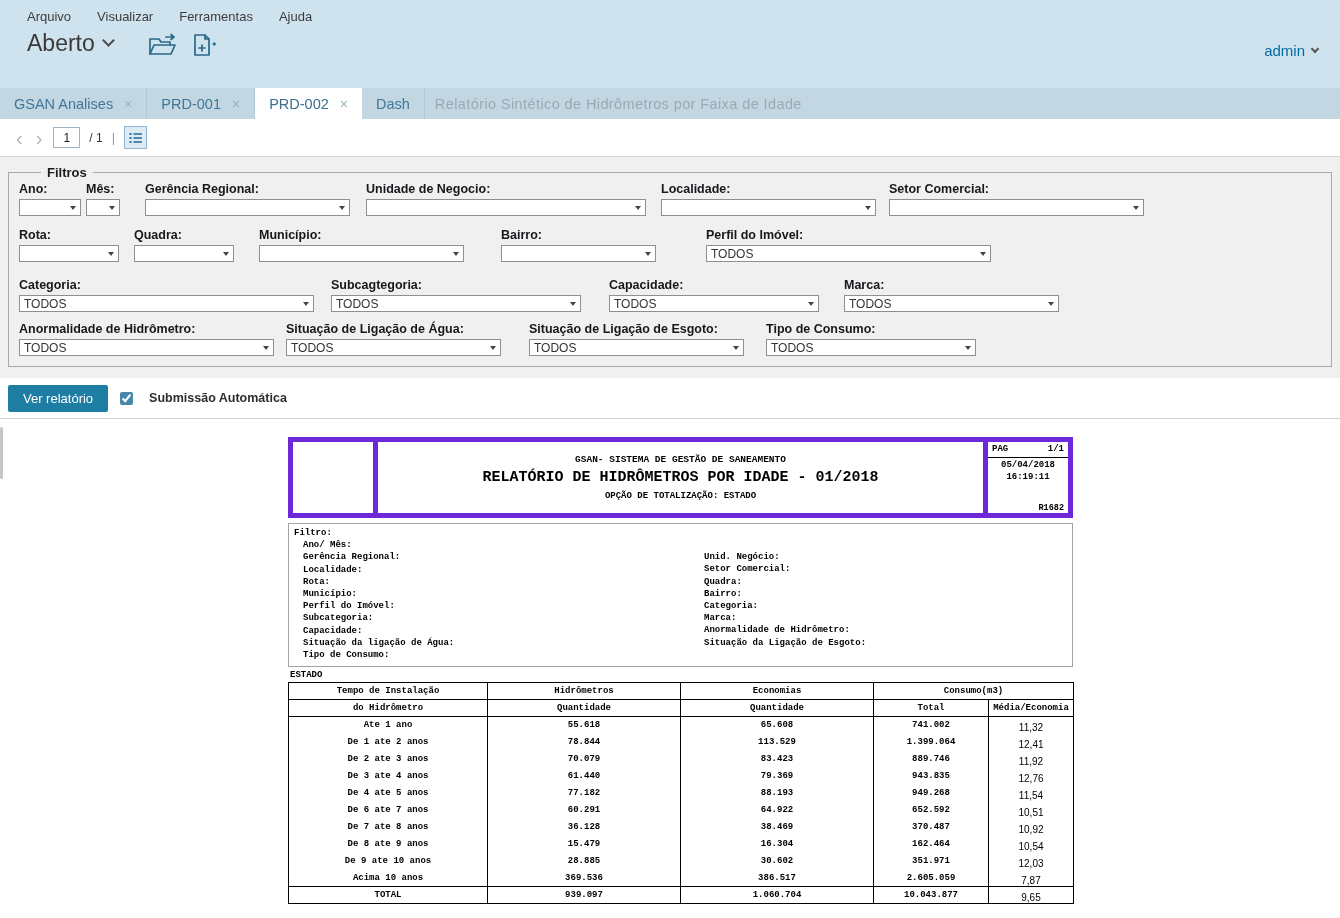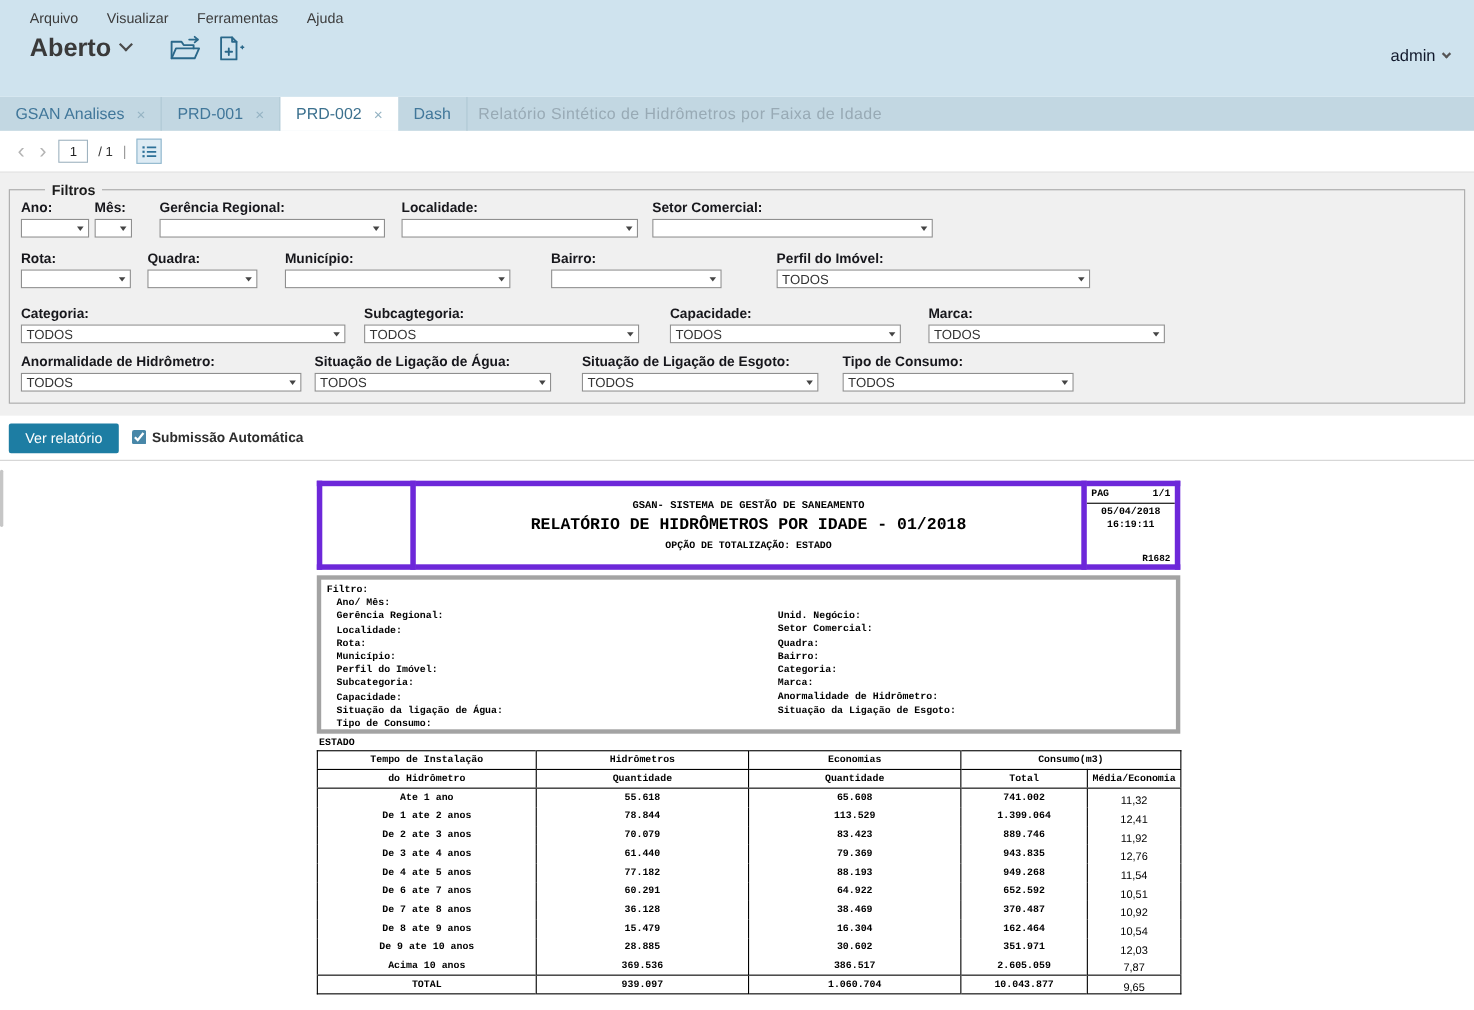--- a/index.html
+++ b/index.html
@@ -3,29 +3,29 @@
 <meta charset="utf-8">
 <style>
   * { box-sizing: border-box; margin: 0; padding: 0; }
   html,body { width:1340px; height:918px; overflow:hidden; background:#fff;
               font-family:"Liberation Sans", sans-serif; }
 
   
   .topbar { height:88px; background:#cfe3ee; position:relative; }
   .menubar { display:flex; gap:26px; padding:9px 0 0 27px; font-size:13px; color:#3c3c3c; }
   .menu-item { cursor:default; }
-  .toolbar { position:absolute; left:27px; top:30px; display:flex; align-items:center;font-weight:bold; }
+  .toolbar { position:absolute; left:27px; top:30px; display:flex; align-items:flex-end; }
   .open-dd { display:flex; align-items:center; gap:9px; font-size:23px; color:#3a3a3a; cursor:pointer; }
   .chev { display:inline-block; border-right:2px solid #4a4a4a; border-bottom:2px solid #4a4a4a; transform:rotate(45deg); }
   .chev-lg { width:9px; height:9px; margin-top:-6px; }
   .chev-sm { width:6px; height:6px; margin-top:-3px; border-color:#555; }
   .icon-btn { background:none; border:none; cursor:pointer; margin-left:34px; display:flex; align-items:center; }
   .icon-btn + .icon-btn { margin-left:14px; }
   .user-dd { position:absolute; right:22px; top:42px; display:flex; align-items:center; gap:7px;
-             font-size:15px; color:#0f172a; cursor:pointer; }
+             font-size:15px; color:#0369a1; cursor:pointer; }
 
   
   .tabbar { height:31px; background:#c2d7e2; display:flex; align-items:stretch; font-size:14.5px; color:#41779a; }
   .tab { display:flex; align-items:center; gap:11px; padding:0 14px; cursor:pointer; border-right:1px solid rgba(110,145,165,.22); white-space:nowrap; }
   .tab.active { background:#ffffff; color:#3b708e; border-right:none; }
   .tab-close { color:#96b4c4; font-size:14px; line-height:1; cursor:pointer; }
   .tabbar-title { display:flex; align-items:center; margin-left:10px; color:#98aab5; font-size:14.5px; letter-spacing:.4px; white-space:nowrap; }
 
   
   .pagerbar { height:38px; background:#fff; border-bottom:1px solid #d6d6d6; display:flex; align-items:center; padding-left:14px; gap:9px; }
@@ -50,21 +50,21 @@
   .w34{width:34px}.w62{width:62px}.w100{width:100px}.w155{width:155px}.w205{width:205px}
   .w210{width:210px}.w215{width:215px}.w250{width:250px}.w255{width:255px}.w280{width:280px}
   .w285{width:285px}.w295{width:295px}
   .ml5{margin-left:5px}.ml12{margin-left:12px}.ml13{margin-left:13px}.ml15{margin-left:15px}
   .ml16{margin-left:16px}.ml17{margin-left:17px}.ml22{margin-left:22px}.ml25{margin-left:25px}
   .ml28{margin-left:28px}.ml37{margin-left:37px}.ml50{margin-left:50px}
 
   
   .actions { height:40px; background:#fff; display:flex; align-items:center; gap:12px; padding-left:8px; }
   .btn-primary { background:#1d7da3; color:#fff; border:none; border-radius:2px; font-size:13px; padding:6px 15px; cursor:pointer; font-family:"Liberation Sans",sans-serif; }
-  .auto-submit { display:flex; align-items:flex-start; gap:5px; font-size:12.5px; font-weight:700; color:#2e2e2e; cursor:pointer; }
+  .auto-submit { display:flex; align-items:center; gap:16px; font-size:12.5px; font-weight:700; color:#2e2e2e; cursor:pointer; }
   .auto-submit input { width:13px; height:13px; accent-color:#4887a8; }
   .divider { border-top:1px solid #cfcfcf; }
 
   
   .report-area { height:499px; background:#fff; position:relative; overflow:hidden; }
   .scroll-hint { position:absolute; left:0; top:8px; width:3px; height:52px; background:#c6c6c6; border-radius:2px; }
   .page { width:785px; margin:18px 0 0 288px; background:#fff; color:#000;
           font-family:"Liberation Mono", monospace; font-weight:700; }
 
   table.rpt-header { width:100%; border-collapse:collapse; height:66px; }
@@ -72,21 +72,21 @@
   .hdr-left { width:85px; }
   .hdr-center { text-align:center; vertical-align:middle !important; padding:4px 0; }
   .hdr-c1 { font-size:9.5px; }
   .hdr-c2 { font-size:15px; margin-top:4px; }
   .hdr-c3 { font-size:9px; margin-top:5px; }
   .hdr-right { width:85px; font-size:9px; }
   .pag-line { display:flex; justify-content:space-between; border-bottom:1px solid #000; padding:2px 4px 3px; }
   .hdr-date,.hdr-time { text-align:center; margin-top:2px; }
   .hdr-code { text-align:right; padding-right:4px; margin-top:21px; font-size:8.5px; }
 
-  .rpt-filterbox { border:4px solid #a3a3a3; margin-top:5px; height:144px; padding:3px 5px; font-size:9px; line-height:12.2px; }
+  .rpt-filterbox { border:1px solid #a3a3a3; margin-top:5px; height:144px; padding:3px 5px; font-size:9px; line-height:12.2px; }
   .fb-cols { display:flex; }
   .fb-left { width:410px; padding-left:9px; }
   .fb-right { margin-top:12px; }
   .fb-line { white-space:nowrap; }
 
   .rpt-section { font-size:9px; margin:3px 0 2px 2px; }
 
   table.rpt-table { width:100%; border-collapse:collapse; border:1px solid #000; table-layout:fixed; }
   .c1{width:199px}.c2{width:193px}.c3{width:193px}.c4{width:115px}.c5{width:85px}
   table.rpt-table th { font-size:9px; font-weight:700; height:17px; text-align:center;
@@ -197,20 +197,27 @@
               <span class="sarrow"></span>
             </div>
         </div>
         <div class="field w205 ml25">
           <span class="flabel">Gerência Regional:</span>
           <div class="select">
               <span class="sval"></span>
               <span class="sarrow"></span>
             </div>
         </div>
+        <div class="field w280 ml16">
+          <span class="flabel">Unidade de Negocio:</span>
+          <div class="select">
+              <span class="sval"></span>
+              <span class="sarrow"></span>
+            </div>
+        </div>
         <div class="field w215 ml15">
           <span class="flabel">Localidade:</span>
           <div class="select">
               <span class="sval"></span>
               <span class="sarrow"></span>
             </div>
         </div>
         <div class="field w255 ml13">
           <span class="flabel">Setor Comercial:</span>
           <div class="select">

